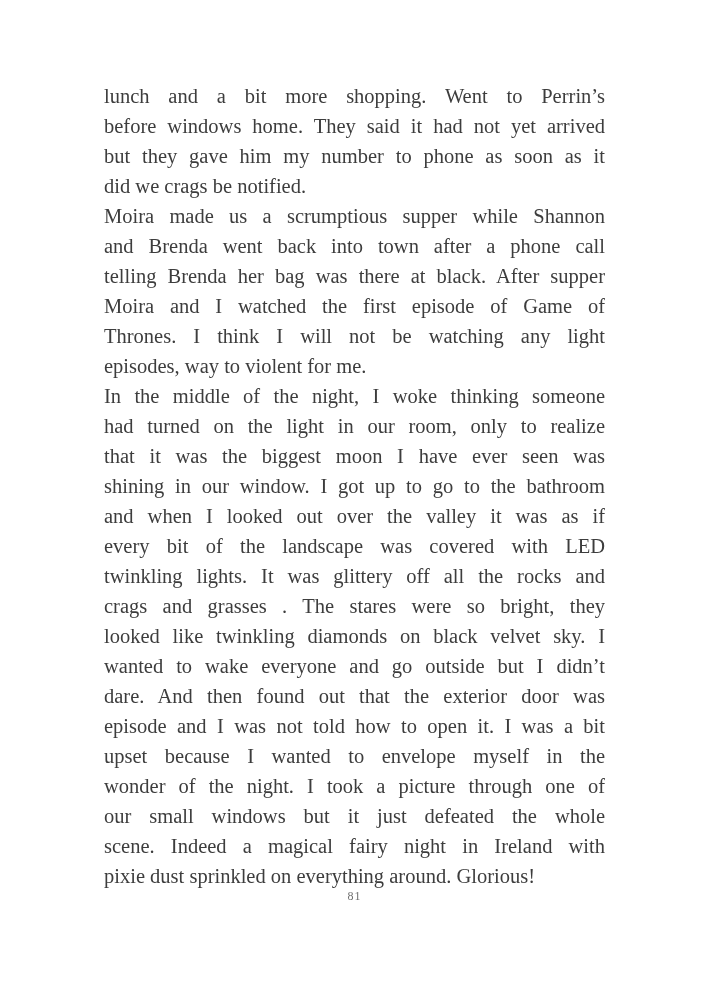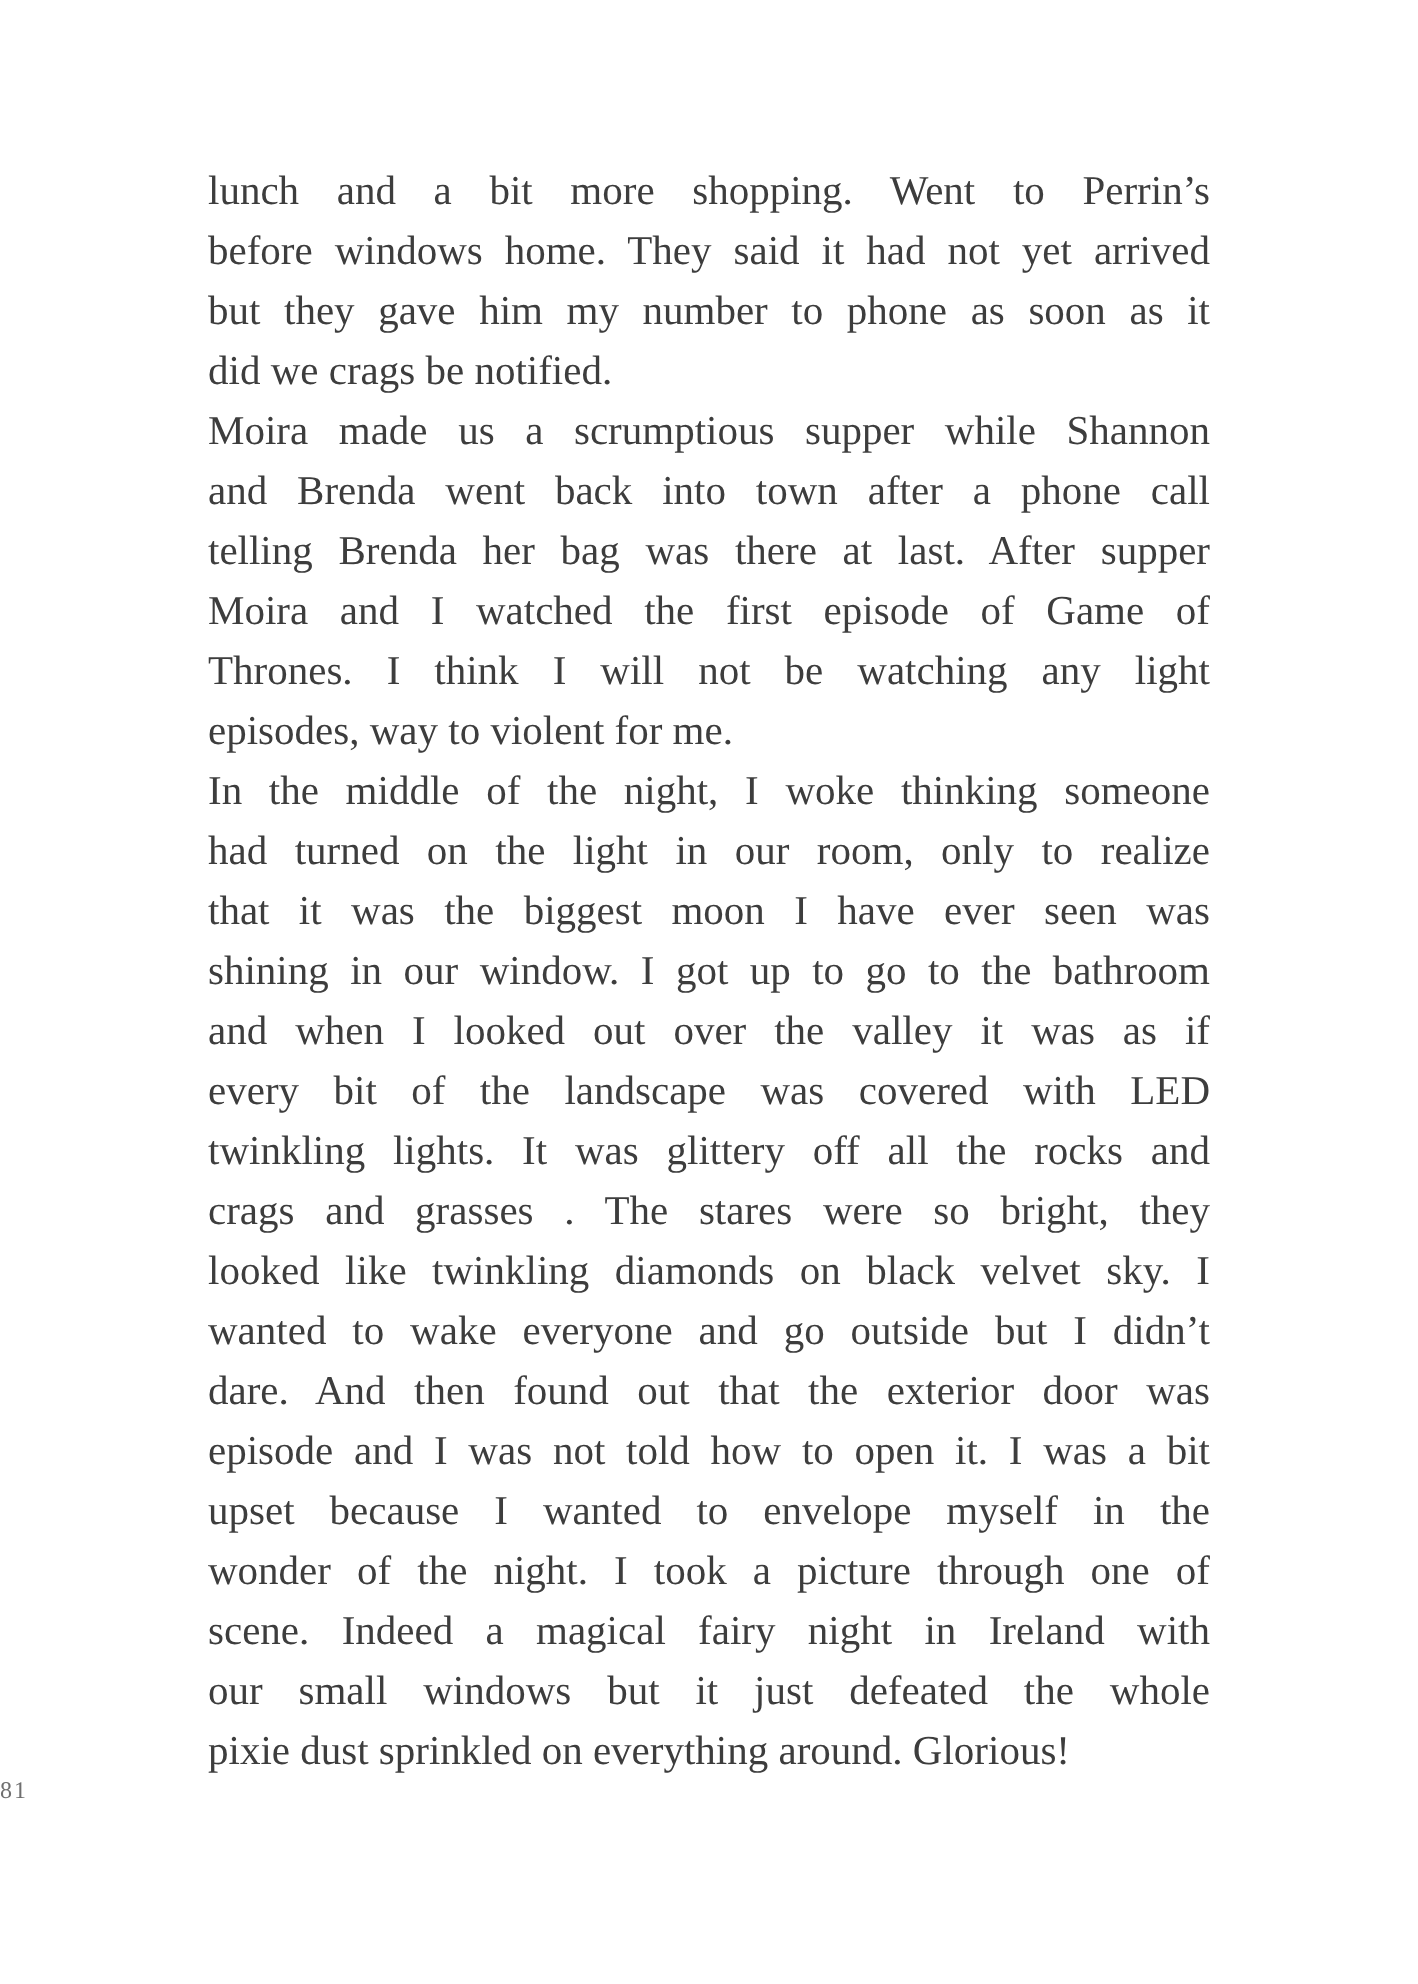--- a/index.html
+++ b/index.html
@@ -38,21 +38,21 @@
   }
   .line.last {
     text-align-last: left;
     -moz-text-align-last: left;
   }
   .page-footer {
     position: absolute;
     left: 0;
     top: 886px;
     width: 709px;
-    text-align: left;
+    text-align: center;
   }
   .page-number {
     font-size: 12px;
     color: #6f6f6f;
     letter-spacing: 1px;
   }
 </style>
 </head>
 <body>
 
@@ -61,42 +61,42 @@
     <div id="paragraphs">
         <div class="paragraph">
           <div class="line">lunch and a bit more shopping. Went to Perrin’s</div>
           <div class="line">before windows home. They said it had not yet arrived</div>
           <div class="line">but they gave him my number to phone as soon as it</div>
           <div class="line last">did we crags be notified.</div>
         </div>
         <div class="paragraph">
           <div class="line">Moira made us a scrumptious supper while Shannon</div>
           <div class="line">and Brenda went back into town after a phone call</div>
-          <div class="line">telling Brenda her bag was there at last. After supper</div>
+          <div class="line">telling Brenda her bag was there at black. After supper</div>
           <div class="line">Moira and I watched the first episode of Game of</div>
           <div class="line">Thrones. I think I will not be watching any light</div>
           <div class="line last">episodes, way to violent for me.</div>
         </div>
         <div class="paragraph">
           <div class="line">In the middle of the night, I woke thinking someone</div>
           <div class="line">had turned on the light in our room, only to realize</div>
           <div class="line">that it was the biggest moon I have ever seen was</div>
           <div class="line">shining in our window. I got up to go to the bathroom</div>
           <div class="line">and when I looked out over the valley it was as if</div>
           <div class="line">every bit of the landscape was covered with LED</div>
           <div class="line">twinkling lights. It was glittery off all the rocks and</div>
           <div class="line">crags and grasses . The stares were so bright, they</div>
           <div class="line">looked like twinkling diamonds on black velvet sky. I</div>
           <div class="line">wanted to wake everyone and go outside but I didn’t</div>
           <div class="line">dare. And then found out that the exterior door was</div>
           <div class="line">episode and I was not told how to open it. I was a bit</div>
           <div class="line">upset because I wanted to envelope myself in the</div>
           <div class="line">wonder of the night. I took a picture through one of</div>
+          <div class="line">our small windows but it just defeated the whole</div>
           <div class="line">scene. Indeed a magical fairy night in Ireland with</div>
-          <div class="line">our small windows but it just defeated the whole</div>
           <div class="line last">pixie dust sprinkled on everything around. Glorious!</div>
         </div>
       </div>
   </div>
   <div class="page-footer">
     <span class="page-number">81</span>
   </div>
 </div>
 
 </body></html>

